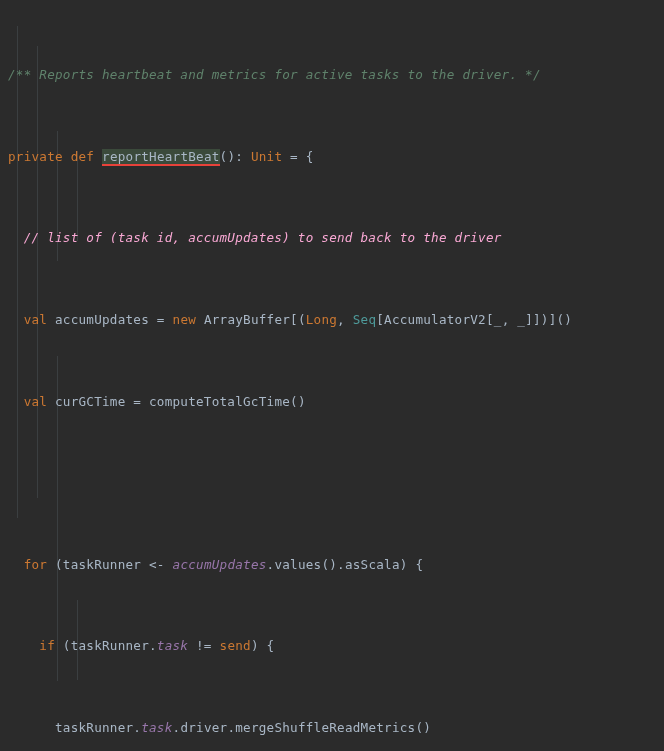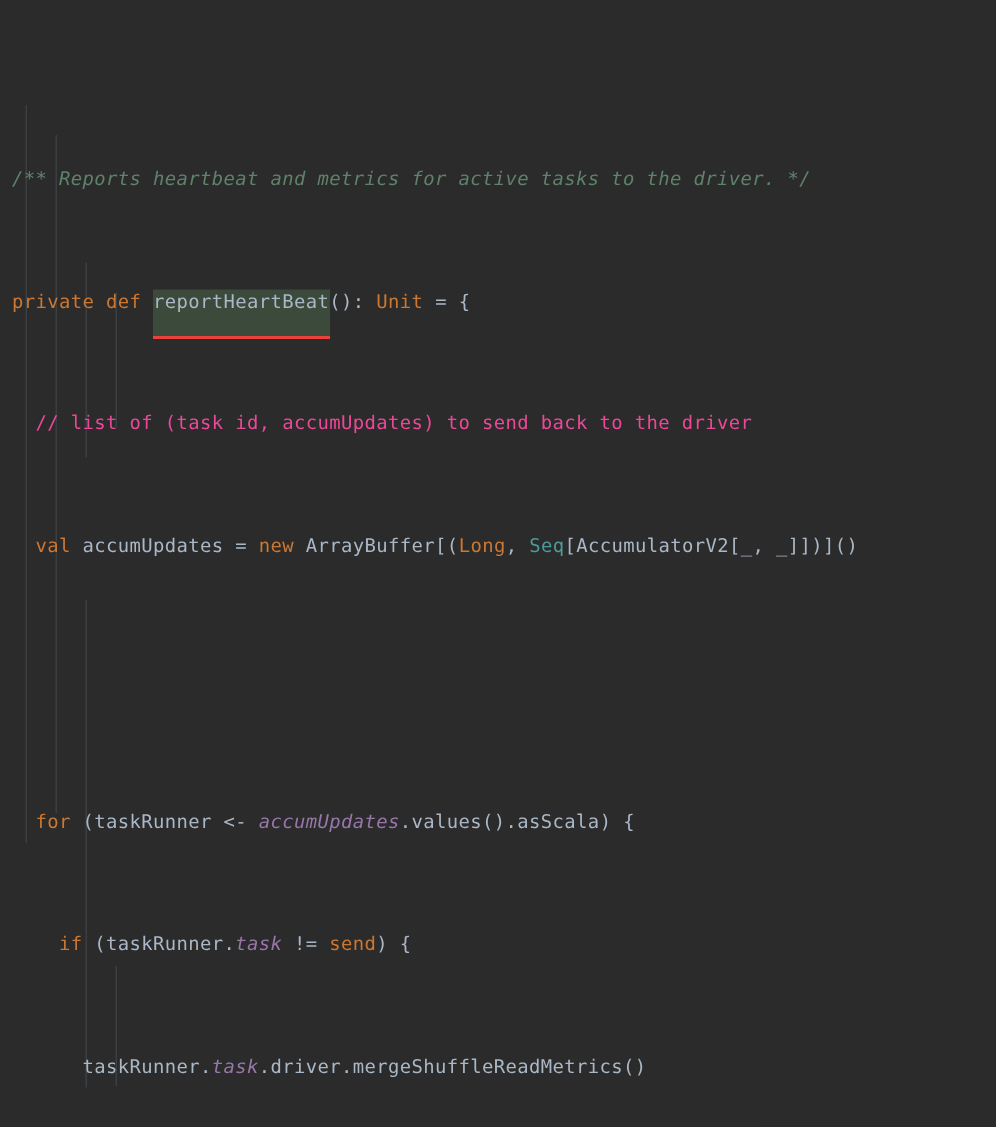--- a/index.html
+++ b/index.html
@@ -14,21 +14,20 @@
     font-family: "DejaVu Sans Mono", "Liberation Mono", monospace;
   }
 
   #editor {
     position: relative;
     width: 664px;
     height: 534px;
     background: #2b2b2b;
     padding: 0;
     box-sizing: border-box;
-    margin-top: 44px;
   }
 
   
   .guide {
     position: absolute;
     top: 0;
     bottom: 0;
     width: 1px;
     background: #3b3f41;
   }
@@ -54,31 +53,31 @@
   .line {
     height: 20.4px;
     padding-left: 8px;
     white-space: pre;
   }
 
   
   .kw    { color: #cc7832; font-weight: normal; }
   .kw2   { color: #cc7832; }
   .cmt   { color: #5f826b; font-style: italic; }
-  .cmt2  { color: #ec4899; }
+  .cmt2  { color: #f9a8d4; font-style: italic; }
   .fld   { color: #9876aa; font-style: italic; }
   .typ   { color: #4e9a9a; }
   .id    { color: #a9b7c6; }
   .und   { text-decoration-color: #a9b7c6; }
 
   
   .declhl {
     background: #3b4a3b;
     border-bottom: 2px solid #e8423a;
-    padding-bottom: 16px;
+    padding-bottom: 0px;
   }
 </style>
 </head>
 <body>
 
 <div id="editor">
 
   <div class="guide g1"></div>
   <div class="guide g2"></div>
   <div class="guide g3"></div>
@@ -89,20 +88,21 @@
   <div id="code">
 
     <div class="line"><span class="cmt">/** Reports heartbeat and metrics for active tasks to the driver. */</span></div>
 
     <div class="line"><span class="kw">private</span> <span class="kw">def</span> <span class="declhl">reportHeartBeat</span><span class="id">(): </span><span class="kw2">Unit</span><span class="id"> = {</span></div>
 
     <div class="line">  <span class="cmt2">// list of (task id, accumUpdates) to send back to the driver</span></div>
 
     <div class="line">  <span class="kw">val</span><span class="id"> accumUpdates = </span><span class="kw">new</span><span class="id"> ArrayBuffer[(</span><span class="kw2">Long</span><span class="id">, </span><span class="typ">Seq</span><span class="id">[AccumulatorV2[_, _]])]()</span></div>
 
+    <div class="line">  <span class="kw">val</span><span class="id"> curGCTime = computeTotalGcTime()</span></div>
 
     <div class="line"> </div>
 
     <div class="line">  <span class="kw">for</span><span class="id"> (taskRunner &lt;- </span><span class="fld">accumUpdates</span><span class="id">.values().</span><span class="und">asScala</span><span class="id">) {</span></div>
 
     <div class="line">    <span class="kw">if</span><span class="id"> (taskRunner.</span><span class="fld">task</span><span class="id"> != </span><span class="kw">send</span><span class="id">) {</span></div>
 
     <div class="line">      <span class="id">taskRunner.</span><span class="fld">task</span><span class="id">.driver.mergeShuffleReadMetrics()</span></div>
 
     

